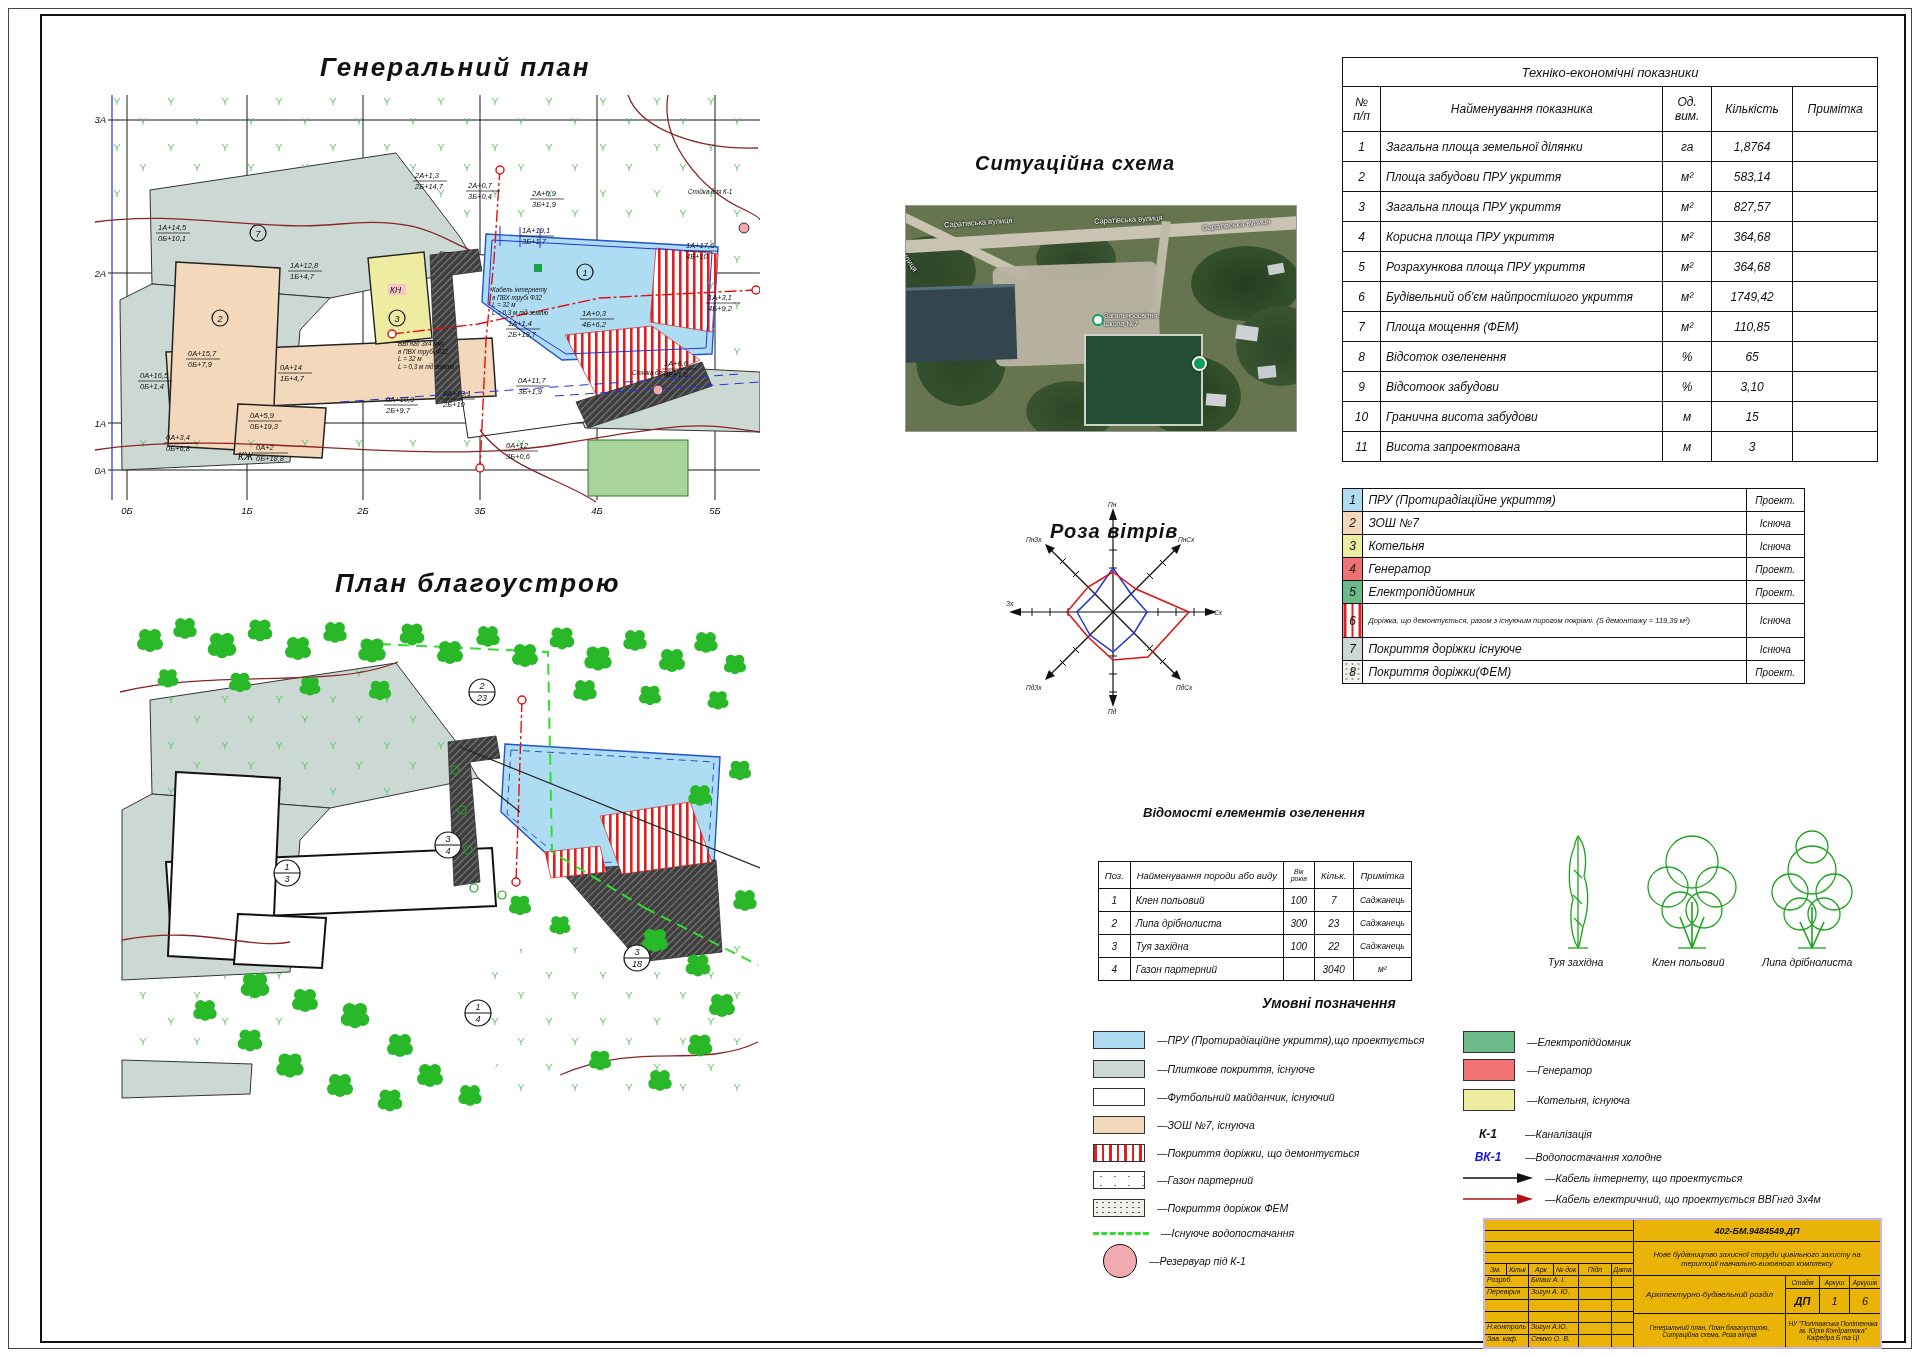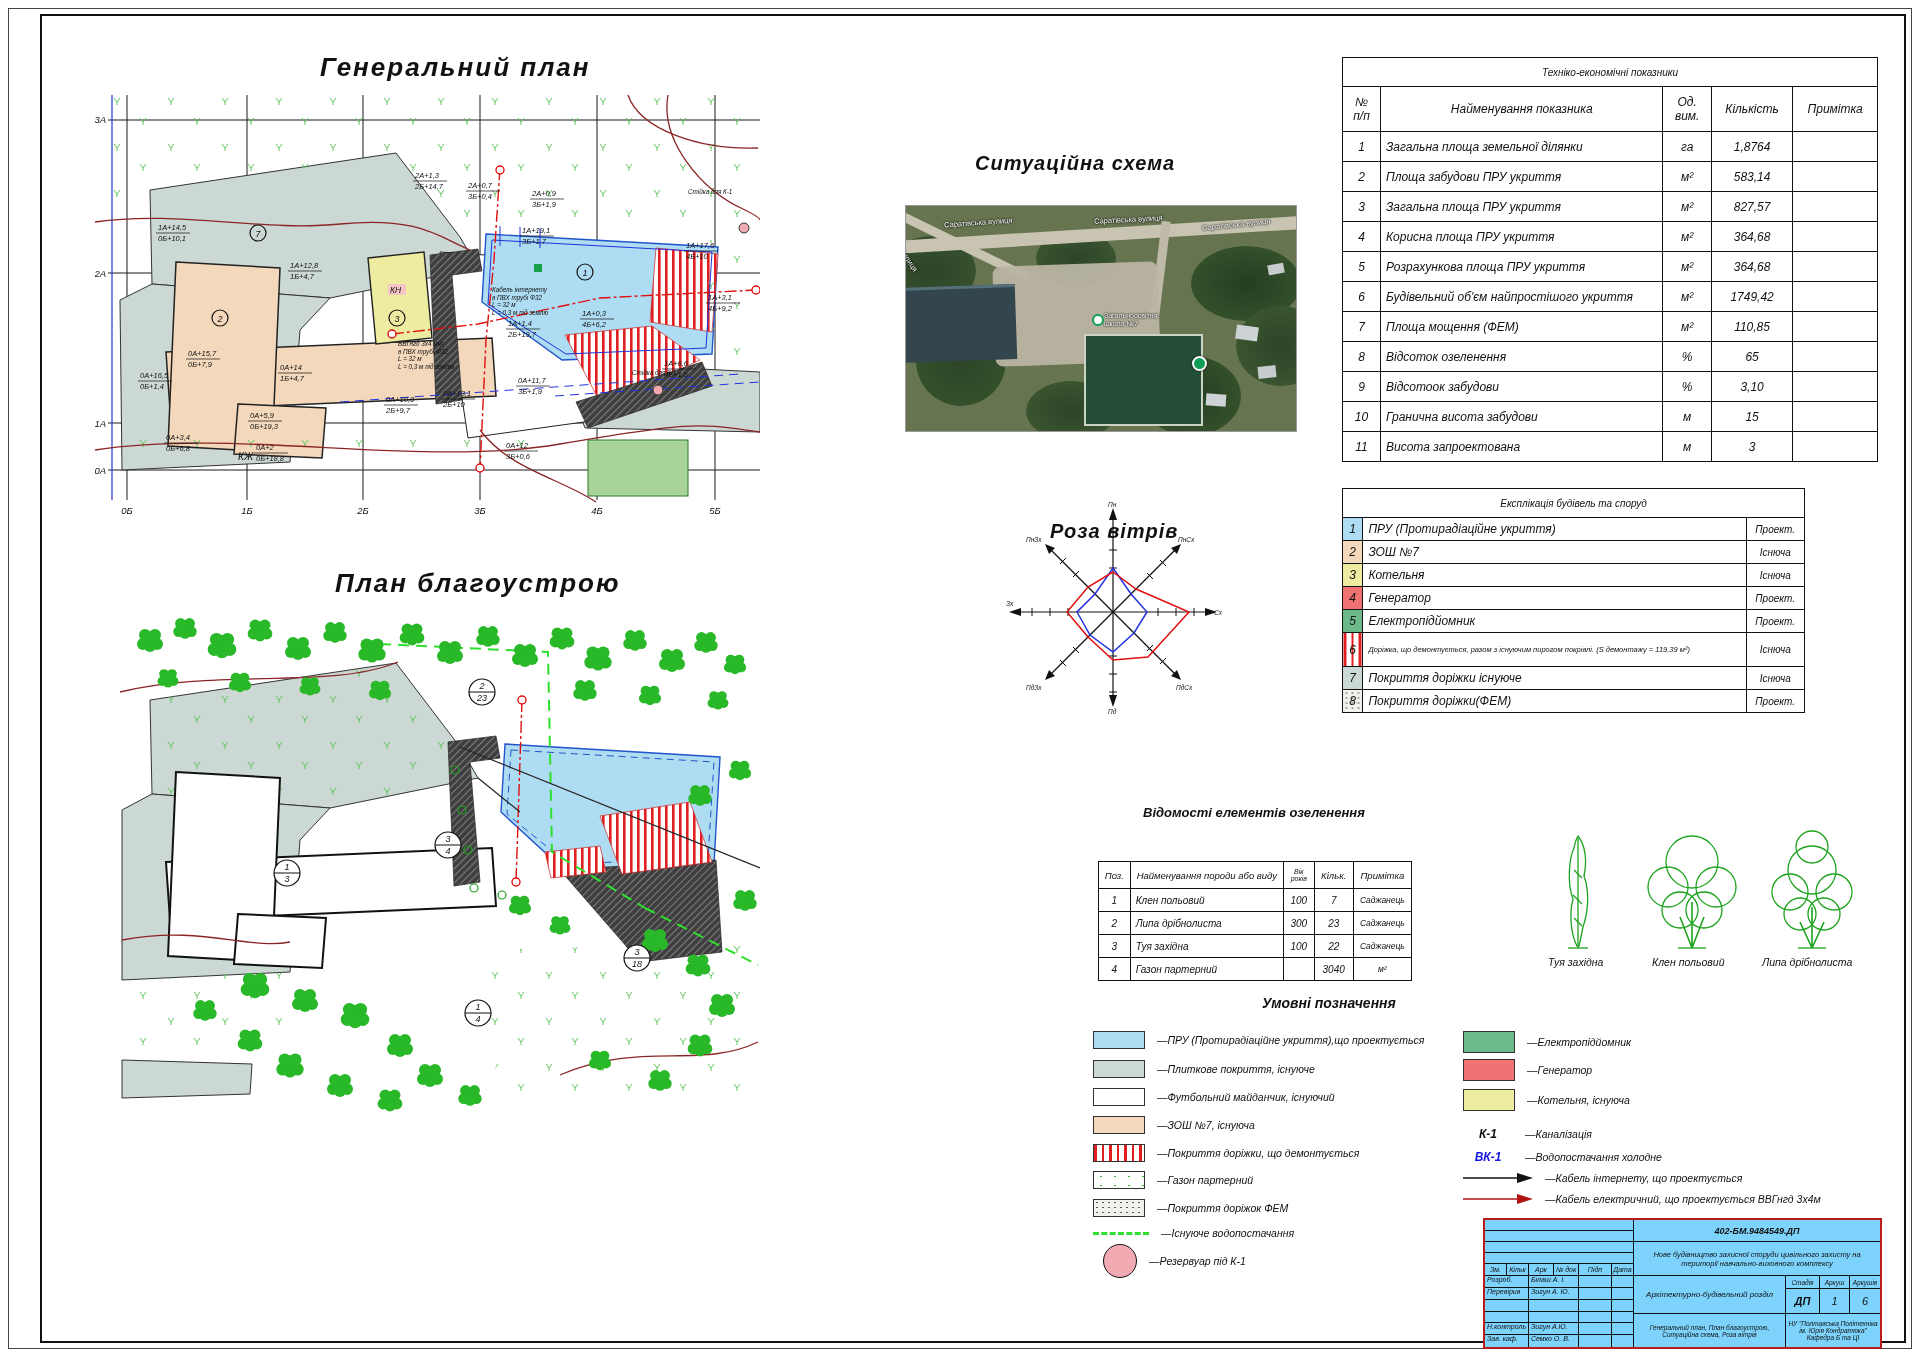--- a/index.html
+++ b/index.html
@@ -6,21 +6,21 @@
   .sheet{position:relative;width:1920px;height:1357px;background:#fff;font-family:Liberation Sans, sans-serif;font-style:italic;color:#111;overflow:hidden}
   .a{position:absolute}
   .frame-outer{position:absolute;left:8px;top:8px;right:8px;bottom:8px;border:1px solid #444}
   .frame-inner{position:absolute;left:40px;top:14px;right:14px;bottom:14px;border:2px solid #111}
   .big-title{font-size:26px;font-weight:bold;letter-spacing:2px;white-space:nowrap}
   .mid-title{font-size:20px;font-weight:bold;letter-spacing:1px;white-space:nowrap}
   .sec-title{font-size:14px;font-weight:bold;white-space:nowrap}
   .sm-title{font-size:13px;font-weight:bold;white-space:nowrap}
   table{border-collapse:collapse;background:#fff}
   .tbl td{border:1px solid #111;font-size:12px;padding:0 5px;white-space:nowrap;vertical-align:middle}
-  .tbl .ttl{font-size:10px;text-align:center;height:28px}
+  .tbl .ttl{font-size:13px;text-align:center;height:28px}
   .tbl .hd{text-align:center;font-size:12px}
   .tbl .ctr{text-align:center}
   .tbl1 td{height:29px}
   .tbl2 td{height:22px}
   .tbl2 .r6{height:34px}
   .tbl2 .nm6{font-size:7.5px;white-space:normal;line-height:9px}
   .tbl3 td{height:22px;font-size:10px}
   .tbl3 .hd{font-size:9.5px}
   .tbl3 .tiny{font-size:7px;line-height:7px;text-align:center}
   .c-blue{background:#aedcf2}.c-tan{background:#f3d8bc}.c-yellow{background:#eeeca1}
@@ -35,21 +35,21 @@
   .sw-circle{width:32px;height:32px;border-radius:50%;background:#f2aab2;border:1.5px solid #111;flex:0 0 auto;margin-left:10px}
   .sym-txt{width:50px;text-align:center;font-size:12px;font-weight:bold;flex:0 0 auto}
   .sym-blue{color:#1515e6}
   
   .sat{position:absolute;left:905px;top:205px;width:390px;height:225px;background:#66754f;overflow:hidden;border:1px solid #999;font-style:normal}
   .sat .blob{position:absolute;border-radius:50%;}
   .sat .road{position:absolute;background:#c9c3b2}
   .sat .street{position:absolute;color:#fff;font-size:7.5px;text-shadow:0 0 2px #000,0 0 2px #000;white-space:nowrap}
   .sat .maplab{position:absolute;color:#fff;font-size:7px;line-height:8px;text-shadow:0 0 2px #000,0 0 2px #000}
   
-  .stamp{position:absolute;left:1483px;top:1218px;width:395px;height:127px;border:2px solid #b91c1c;background:#7dd3fc;font-size:7px}
+  .stamp{position:absolute;left:1483px;top:1218px;width:395px;height:127px;border:2px solid #c4b5fd;background:#eab308;font-size:7px}
   .stamp .cell{position:absolute;box-sizing:border-box;border-right:1px solid #111;border-bottom:1px solid #111;overflow:hidden}
   .stamp .ctr{display:flex;align-items:center;justify-content:center;text-align:center}
   svg text{fill:#111}
   .ax{font-size:9.5px}
   .lbl{font-size:7.5px}
   .lbl2{font-size:6.3px}
   .mk{font-size:9px;text-anchor:middle}
   .rose-lab{font-size:6.5px}
   .treelab{position:absolute;font-size:10.5px;white-space:nowrap}
 </style>
@@ -625,23 +625,20 @@
           <td>Висота запроектована</td>
           <td class="ctr">м</td>
           <td class="ctr">3</td>
           <td></td>
         </tr>
   </tbody>
     </table>
 
   <table class="tbl tbl2 a" style="left:1342px;top:488px;width:463px">
     <tbody>
-        <tr>
-          <td class="ttl" colspan="3">Експлікація будівель та споруд</td>
-        </tr>
     <tr>
           <td class="ctr c-blue">1</td>
           <td>ПРУ (Протирадіаційне укриття)</td>
           <td class="ctr" style="font-size:10px">Проект.</td>
         </tr>
     <tr>
           <td class="ctr c-tan">2</td>
           <td>ЗОШ №7</td>
           <td class="ctr" style="font-size:10px">Існюча</td>
         </tr>

